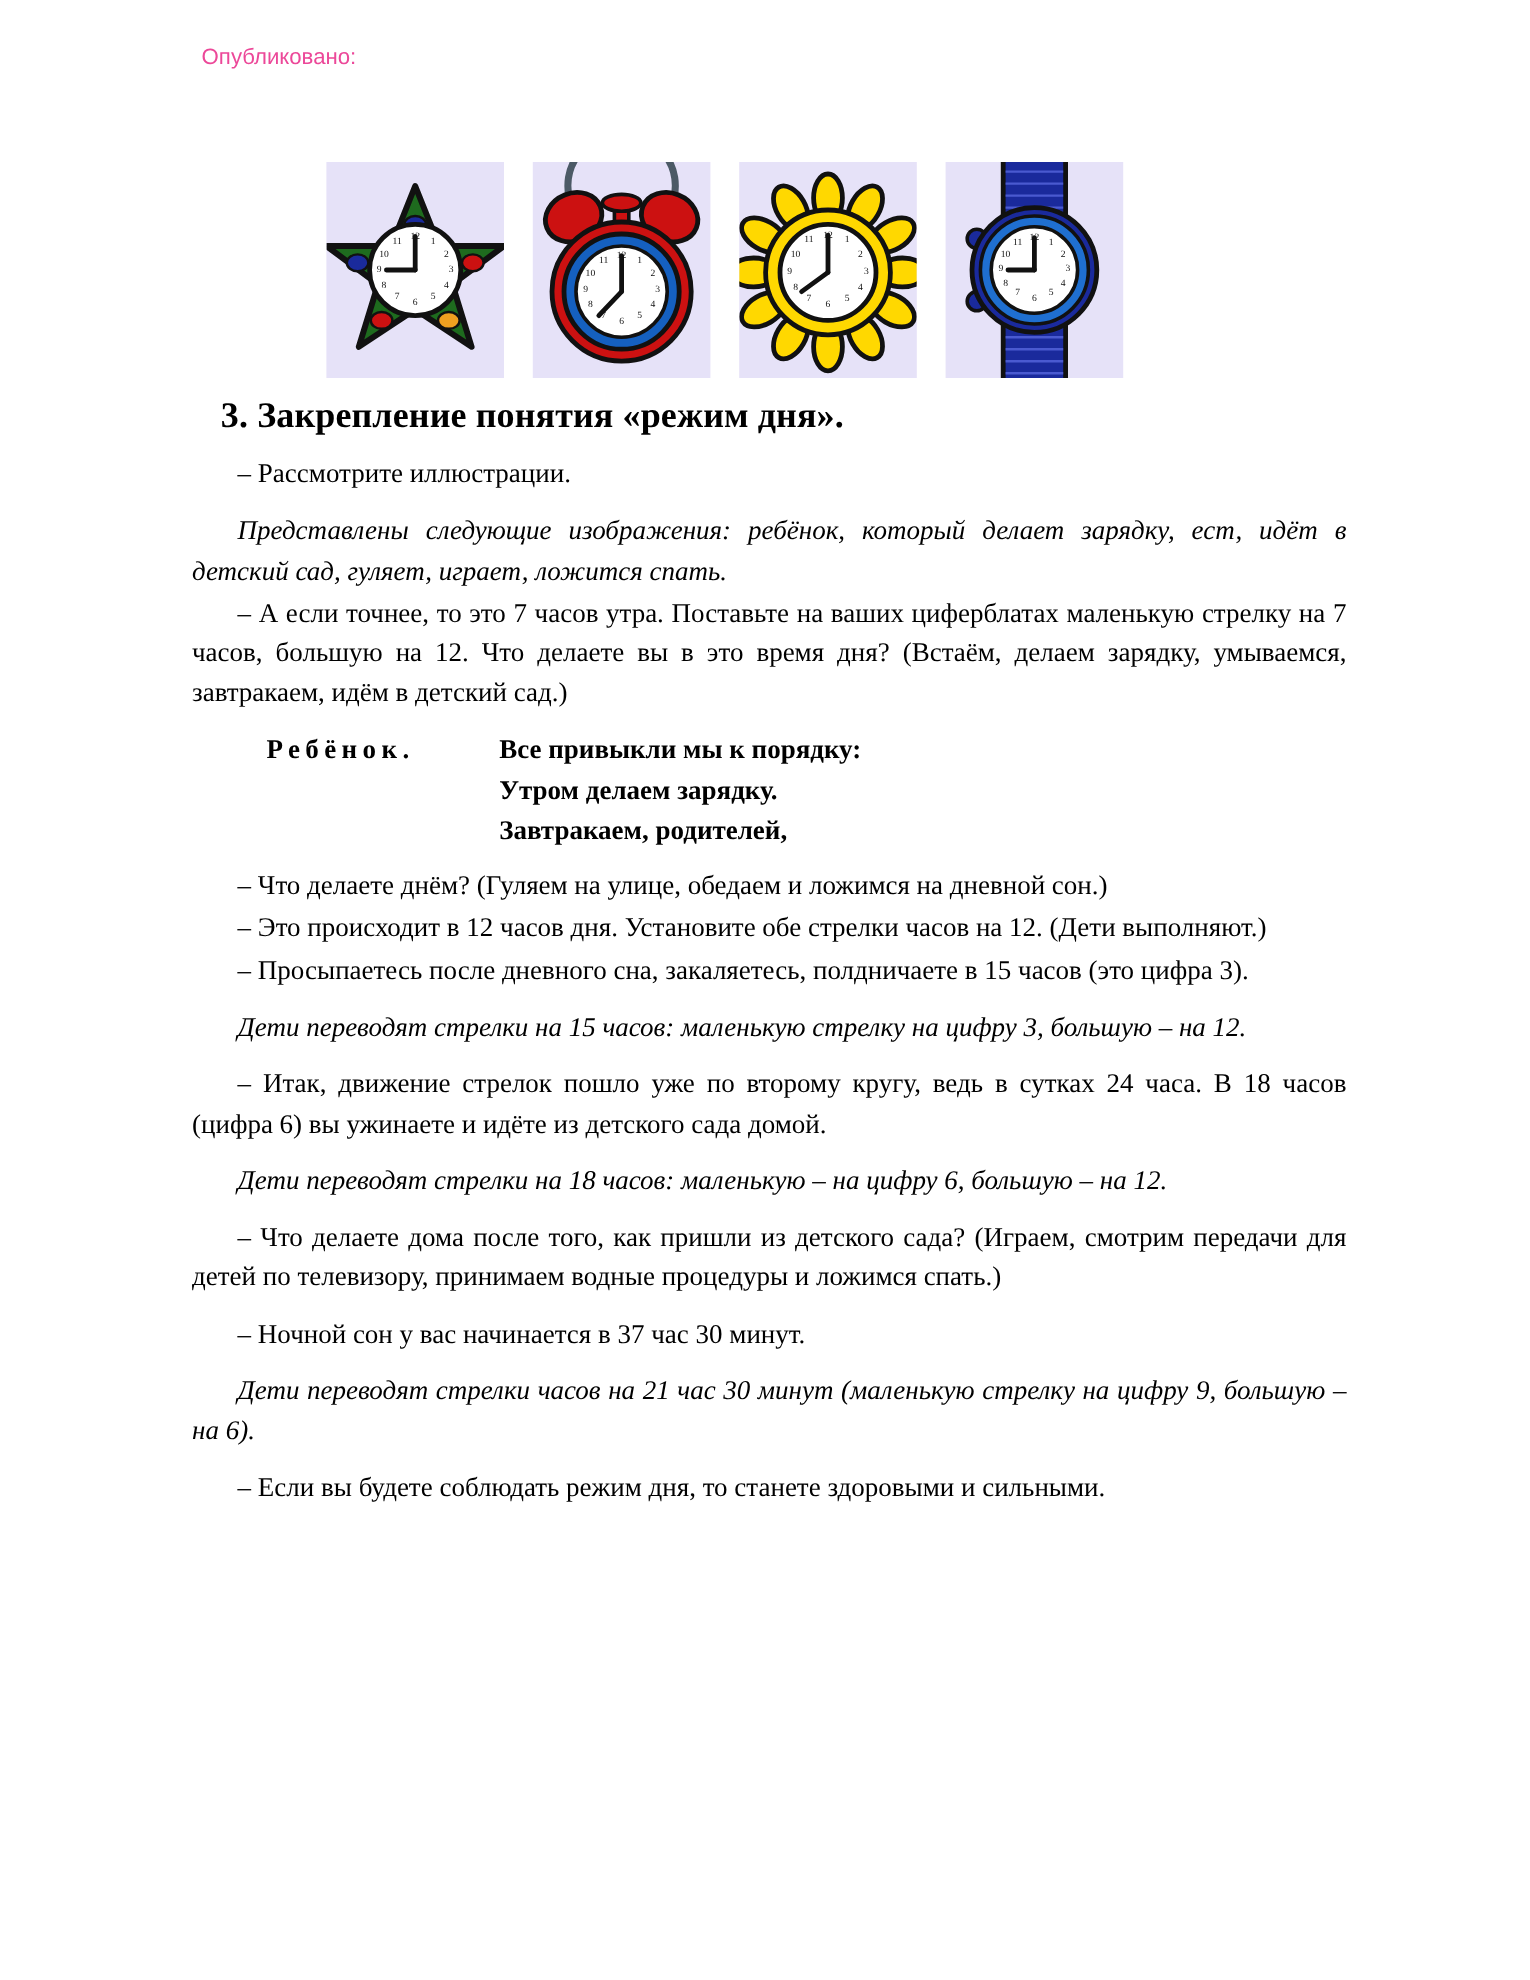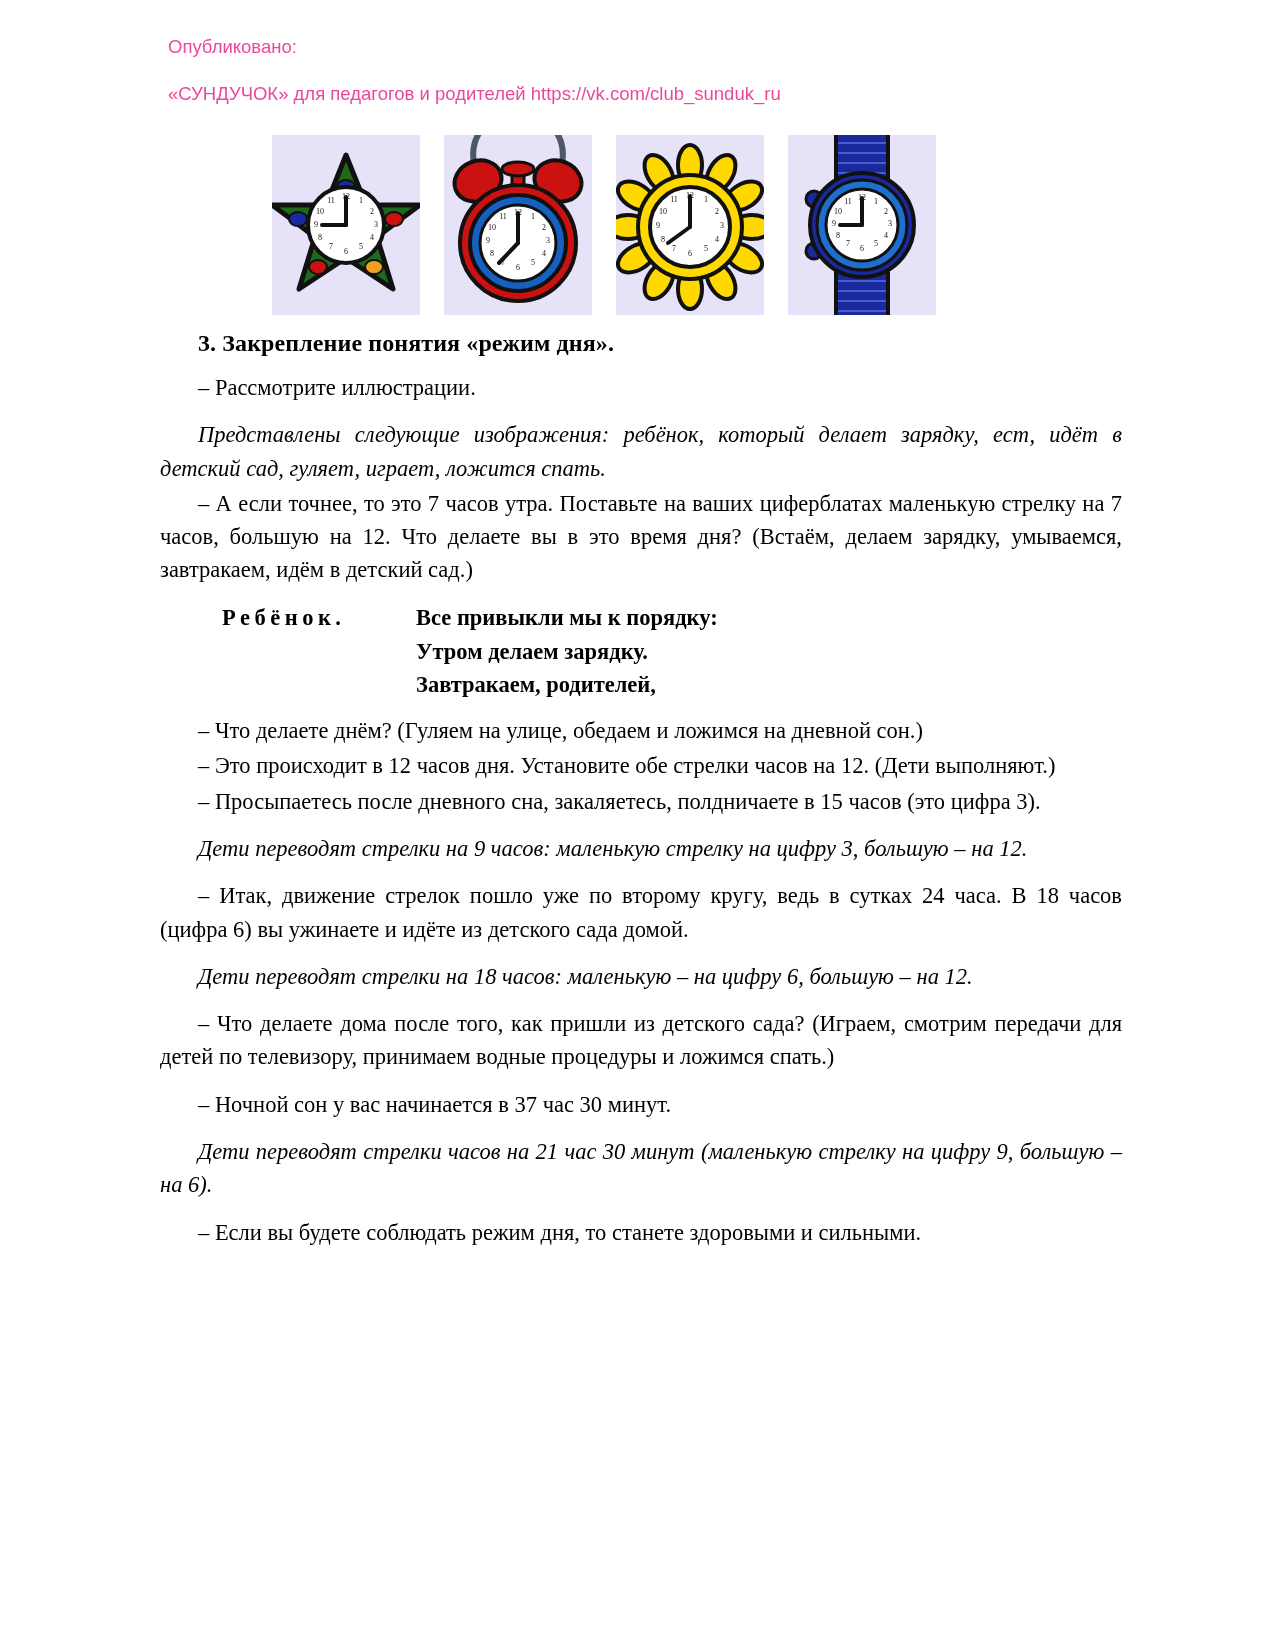--- a/index.html
+++ b/index.html
@@ -51,22 +51,22 @@
   .content {
     position: absolute;
     left: 160px;
     top: 330px;
     width: 962px;
     font-size: 22.5px;
     color: #000000;
   }
   .h-section {
     font-weight: bold;
-    font-size: 24px;
-    margin: 0 0 14px 38px;
+    font-size: 30px;
+    margin: 0 0 14px 24px;
     letter-spacing: .1px;
   }
   p.para {
     margin: 0 0 2px 0;
     text-indent: 38px;
     text-align: justify;
     line-height: 1.48;
   }
   p.para.ital { font-style: italic; }
   p.gap { margin-top: 14px; }
@@ -88,21 +88,20 @@
   .verse { flex: 1; }
   .verse-line { display: block; }
 </style>
 </head>
 <body>
 
 <div class="page">
 
   <div class="watermark">
     <span class="wm-line1">Опубликовано:</span>
-    <span class="wm-line2">«СУНДУЧОК» для педагогов и родителей https://vk.com/club_sunduk_ru</span>
   </div>
 
   <div class="clock-strip">
 
     <div class="clock-tile">
       <svg class="clock-svg" viewBox="0 0 148 180">
         <g transform="translate(74,92)">
           <path d="M0,-72 L20,-22 L74,-22 L31,10 L47,62 L0,31 L-47,62 L-31,10 L-74,-22 L-20,-22 Z" fill="#1e6b1e" stroke="#111" stroke-width="5" stroke-linejoin="round"></path>
           <ellipse cx="0" cy="-40" rx="9" ry="7" fill="#1a2a9c" stroke="#111" stroke-width="2"></ellipse>
           <ellipse cx="48" cy="-8" rx="9" ry="7" fill="#cc1111" stroke="#111" stroke-width="2"></ellipse>
@@ -256,21 +255,21 @@
       <div class="verse">
         <span class="verse-line">Все привыкли мы к порядку:</span>
         <span class="verse-line">Утром делаем зарядку.</span>
         <span class="verse-line">Завтракаем, родителей,</span>
       </div>
     </div>
 
     <p class="para">– Что делаете днём? (Гуляем на улице, обедаем и ложимся на дневной сон.)</p>
     <p class="para">– Это происходит в 12 часов дня. Установите обе стрелки часов на 12. (Дети выполняют.)</p>
     <p class="para">– Просыпаетесь после дневного сна, закаляетесь, полдничаете в 15 часов (это цифра 3).</p>
-    <p class="para ital gap">Дети переводят стрелки на 9 часов: маленькую стрелку на цифру 3, большую – на 12.</p>
+    <p class="para ital gap">Дети переводят стрелки на 15 часов: маленькую стрелку на цифру 3, большую – на 12.</p>
     <p class="para gap">– Итак, движение стрелок пошло уже по второму кругу, ведь в сутках 24 часа. В 18 часов (цифра 6) вы ужинаете и идёте из детского сада домой.</p>
     <p class="para ital gap">Дети переводят стрелки на 18 часов: маленькую – на цифру 6, большую – на 12.</p>
     <p class="para gap">– Что делаете дома после того, как пришли из детского сада? (Играем, смотрим передачи для детей по телевизору, принимаем водные процедуры и ложимся спать.)</p>
     <p class="para gap">– Ночной сон у вас начинается в 37 час 30 минут.</p>
     <p class="para ital gap">Дети переводят стрелки часов на 21 час 30 минут (маленькую стрелку на цифру 9, большую – на 6).</p>
     <p class="para gap">– Если вы будете соблюдать режим дня, то станете здоровыми и сильными.</p>
   </div>
 </div>
 
 </body></html>

